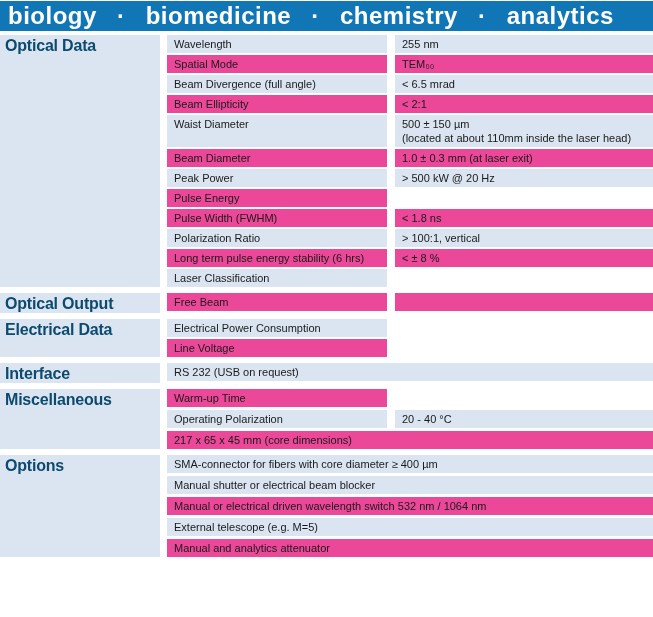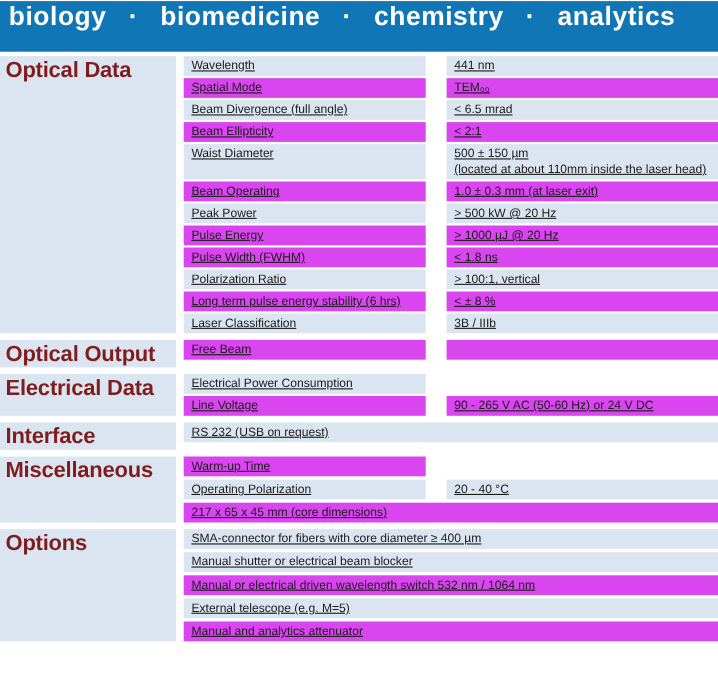--- a/index.html
+++ b/index.html
@@ -4,71 +4,71 @@
 <style>
   * { box-sizing: border-box; }
   html, body { margin: 0; padding: 0; }
   body {
     width: 653px; height: 617px; overflow: hidden;
     background: #ffffff;
     font-family: "Liberation Sans", "DejaVu Sans", sans-serif;
     color: #1a1a1a;
   }
   .banner {
-    height: 46px; margin-top: 1px;
+    height: 30px; margin-top: 1px;
     background: #1176b6;
     color: #ffffff;
     font-size: 24px; font-weight: bold;
     line-height: 29px;
     padding-left: 8px;
     letter-spacing: 0.5px;
     word-spacing: 13px;
     white-space: nowrap;
   }
   .spec-table {
     margin-top: 4px;
     display: flex; flex-direction: column; gap: 6px;
   }
   .sec { display: flex; gap: 7px; }
   .sec-label {
     flex: 0 0 160px; width: 160px;
     background: #dbe5f1;
-    font-size: 20px; font-weight: bold; color: #7f1d1d;
+    font-size: 16px; font-weight: bold; color: #0c4a6e;
     padding: 2px 0 0 5px;
     letter-spacing: -0.2px;
   }
   .sec-rows { flex: 1; display: flex; flex-direction: column; gap: 2px; }
   .sec-misc .sec-rows, .sec-options .sec-rows { gap: 3px; }
-  .row { display: flex; gap: 19px; text-decoration: underline; }
+  .row { display: flex; gap: 8px; }
   .cell {
     font-size: 11px; line-height: 14px;
     padding: 2px 4px 2px 7px;
     min-height: 18px;
   }
   .attr { flex: 0 0 220px; width: 220px; }
   .val { flex: 1; }
   .merged { flex: 1; }
   .light { background: #dbe5f1; }
-  .dark  { background: #d946ef; }
+  .dark  { background: #ec4899; }
 </style>
 </head>
 <body>
 
 <div class="banner">
   <span>biology · biomedicine · chemistry · analytics</span>
 </div>
 
 <div class="spec-table">
 
   <div class="sec">
     <div class="sec-label">Optical Data</div>
     <div class="sec-rows">
       <div class="row">
         <div class="cell attr light">Wavelength</div>
-        <div class="cell val light">441 nm</div>
+        <div class="cell val light">255 nm</div>
       </div>
       <div class="row">
         <div class="cell attr dark">Spatial Mode</div>
         <div class="cell val dark">TEM₀₀</div>
       </div>
       <div class="row">
         <div class="cell attr light">Beam Divergence (full angle)</div>
         <div class="cell val light">&lt; 6.5 mrad</div>
       </div>
       <div class="row">
@@ -76,46 +76,44 @@
         <div class="cell val dark">&lt; 2:1</div>
       </div>
       <div class="row">
         <div class="cell attr light">Waist Diameter</div>
         <div class="cell val light">
           <div>500 ± 150 µm</div>
           <div>(located at about 110mm inside the laser head)</div>
         </div>
       </div>
       <div class="row">
-        <div class="cell attr dark">Beam Operating</div>
+        <div class="cell attr dark">Beam Diameter</div>
         <div class="cell val dark">1.0 ± 0.3 mm (at laser exit)</div>
       </div>
       <div class="row">
         <div class="cell attr light">Peak Power</div>
         <div class="cell val light">&gt; 500 kW @ 20 Hz</div>
       </div>
       <div class="row">
         <div class="cell attr dark">Pulse Energy</div>
-        <div class="cell val dark">&gt; 1000 µJ @ 20 Hz</div>
       </div>
       <div class="row">
         <div class="cell attr dark">Pulse Width (FWHM)</div>
         <div class="cell val dark">&lt; 1.8 ns</div>
       </div>
       <div class="row">
         <div class="cell attr light">Polarization Ratio</div>
         <div class="cell val light">&gt; 100:1, vertical</div>
       </div>
       <div class="row">
         <div class="cell attr dark">Long term pulse energy stability (6 hrs)</div>
         <div class="cell val dark">&lt; ± 8 %</div>
       </div>
       <div class="row">
         <div class="cell attr light">Laser Classification</div>
-        <div class="cell val light">3B / IIIb</div>
       </div>
     </div>
   </div>
 
   <div class="sec">
     <div class="sec-label">Optical Output</div>
     <div class="sec-rows">
       <div class="row">
         <div class="cell attr dark">Free Beam</div>
         <div class="cell val dark"></div>
@@ -124,21 +122,20 @@
   </div>
 
   <div class="sec">
     <div class="sec-label">Electrical Data</div>
     <div class="sec-rows">
       <div class="row">
         <div class="cell attr light">Electrical Power Consumption</div>
       </div>
       <div class="row">
         <div class="cell attr dark">Line Voltage</div>
-        <div class="cell val dark">90 - 265 V AC (50-60 Hz) or 24 V DC</div>
       </div>
     </div>
   </div>
 
   <div class="sec">
     <div class="sec-label">Interface</div>
     <div class="sec-rows">
       <div class="row">
         <div class="cell merged light">RS 232 (USB on request)</div>
       </div>

